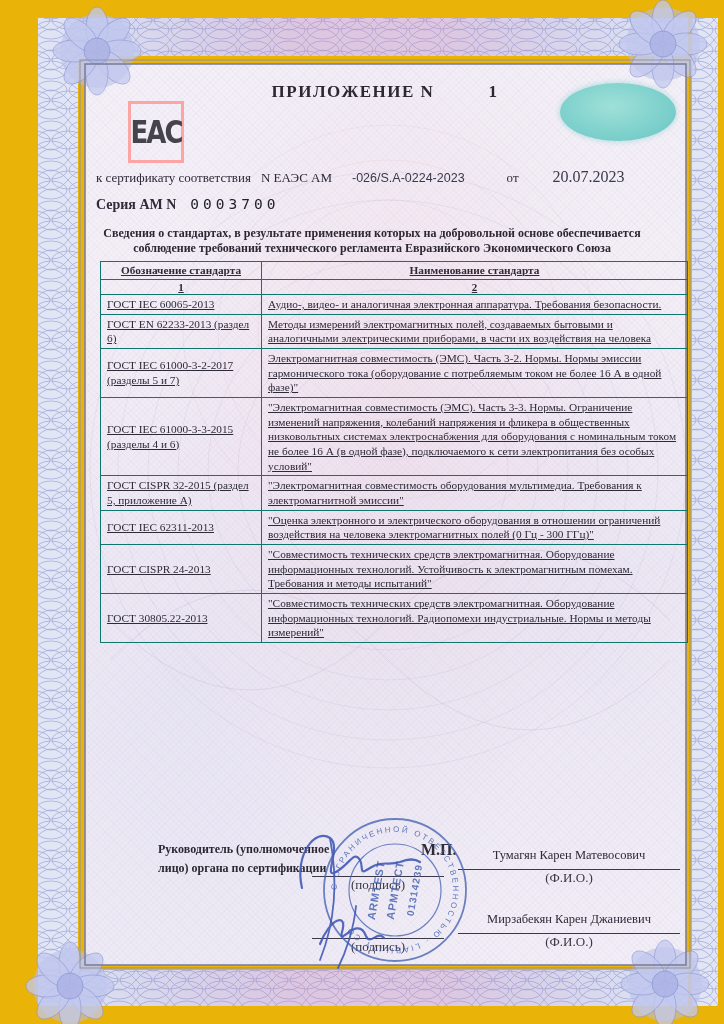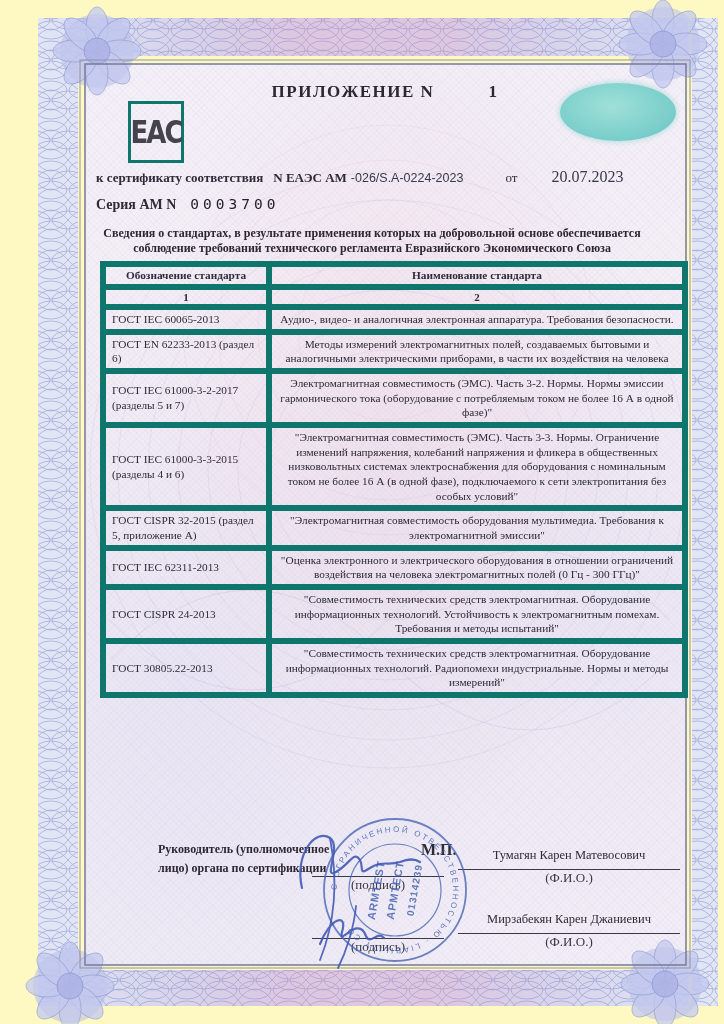--- a/index.html
+++ b/index.html
@@ -1,56 +1,56 @@
 <!DOCTYPE html>
 <html><head>
 <meta charset="utf-8">
 <style>
   html,body{margin:0;padding:0;background:#ffffff;}
-  .page{position:relative;width:724px;height:1024px;background:#fef9c3;overflow:hidden;
+  .page{position:relative;width:724px;height:1024px;background:#eab308;overflow:hidden;
         font-family:"Liberation Serif","DejaVu Serif",serif;color:#2e2a38;}
   .abs{position:absolute;}
   
   .parchment{position:absolute;left:85px;top:64px;width:601px;height:901px;z-index:1;
     background:
       radial-gradient(ellipse at 52% 38%, rgba(235,200,218,.30), rgba(235,200,218,0) 55%),
       radial-gradient(ellipse at 18% 70%, rgba(190,195,235,.22), rgba(190,195,235,0) 50%),
       radial-gradient(ellipse at 85% 60%, rgba(190,195,235,.20), rgba(190,195,235,0) 45%),
       repeating-linear-gradient(45deg, rgba(150,140,185,.055) 0 1px, transparent 1px 4px),
       repeating-linear-gradient(-45deg, rgba(170,130,170,.05) 0 1px, transparent 1px 4px),
       linear-gradient(180deg,#f3f0f8 0%,#f5eef5 45%,#f2eef7 100%);}
   .deco{position:absolute;left:0;top:0;z-index:2;pointer-events:none;}
   .content{position:absolute;left:0;top:0;width:724px;height:1024px;z-index:3;}
 
   .title-row{left:85px;top:82px;width:600px;display:flex;justify-content:center;gap:54px;
              font-size:17px;font-weight:bold;letter-spacing:1.5px;color:#2c2733;}
-  .eac-box{left:128px;top:101px;width:50px;height:56px;border:3px solid #0f766e;
+  .eac-box{left:128px;top:101px;width:50px;height:56px;border:3px solid #fca5a5;
            display:flex;align-items:center;justify-content:center;}
   .eac-box span{font-family:"DejaVu Sans",sans-serif;font-weight:bold;font-size:26px;
            letter-spacing:-2px;color:#45444d;transform:scaleY(1.25);}
   .hologram{left:560px;top:83px;width:116px;height:58px;border-radius:50%;
            background:radial-gradient(ellipse at 45% 40%, #9ce0d8 0%, #7ad0cb 55%, #62c4c2 100%);
            box-shadow:0 0 6px rgba(110,200,195,.6);opacity:.95;}
   .cert-line{left:96px;top:168px;width:586px;font-size:13px;display:flex;align-items:baseline;white-space:nowrap;}
-  .cert-line .b{font-weight:bold;}
-  .cert-num{font-family:"Liberation Sans",sans-serif;font-size:12.5px;color:#39394a;margin-left:4px;}
+  .cert-line .b{font-weight:normal;}
+  .cert-num{font-family:"Liberation Sans",sans-serif;font-size:12.5px;color:#39394a;margin-left:20px;}
   .cert-from{font-weight:normal;margin-left:42px;}
   .cert-date{font-family:Liberation Serif, serif;font-size:16px;color:#39394a;margin-left:34px;}
   .series-line{left:96px;top:196px;font-size:14px;font-weight:bold;white-space:nowrap;}
   .series-value{font-family:"DejaVu Sans Mono","Liberation Mono",monospace;font-weight:normal;
            font-size:14.5px;letter-spacing:4px;margin-left:14px;color:#23222c;}
   .intro{left:72px;top:226px;width:600px;text-align:center;font-weight:bold;font-size:12px;line-height:1.22;color:#2c2733;}
 
   table.std{position:absolute;left:100px;top:261px;width:588px;border-collapse:collapse;z-index:3;
            font-size:11.3px;line-height:1.3;color:#2e2a38;}
-  table.std td,table.std th{border:6px solid #0f766e;padding:2px 6px;vertical-align:middle;}
+  table.std td,table.std th{border:1px solid #0f766e;padding:2px 6px;vertical-align:middle;text-decoration:underline;}
   table.std th{font-weight:bold;text-align:center;padding:1px 4px;}
   table.std .num{font-weight:bold;text-align:center;padding:0 4px;font-size:11px;}
   table.std td.des{width:148px;}
-  table.std td.nam{text-align:center;}
+  table.std td.nam{text-align:left;}
 
   .sig-label{font-weight:bold;font-size:12px;line-height:1.55;color:#2c2733;}
   .sig-line{border-bottom:1.5px solid #3c3947;}
   .caption{font-size:13px;text-align:center;color:#3a3744;}
   .fio-name{font-size:12.5px;text-align:center;white-space:nowrap;padding-bottom:6px;}
   .mp{font-weight:bold;font-size:16px;}
   .sigart{position:absolute;z-index:5;pointer-events:none;}
 </style>
 </head>
 <body>

